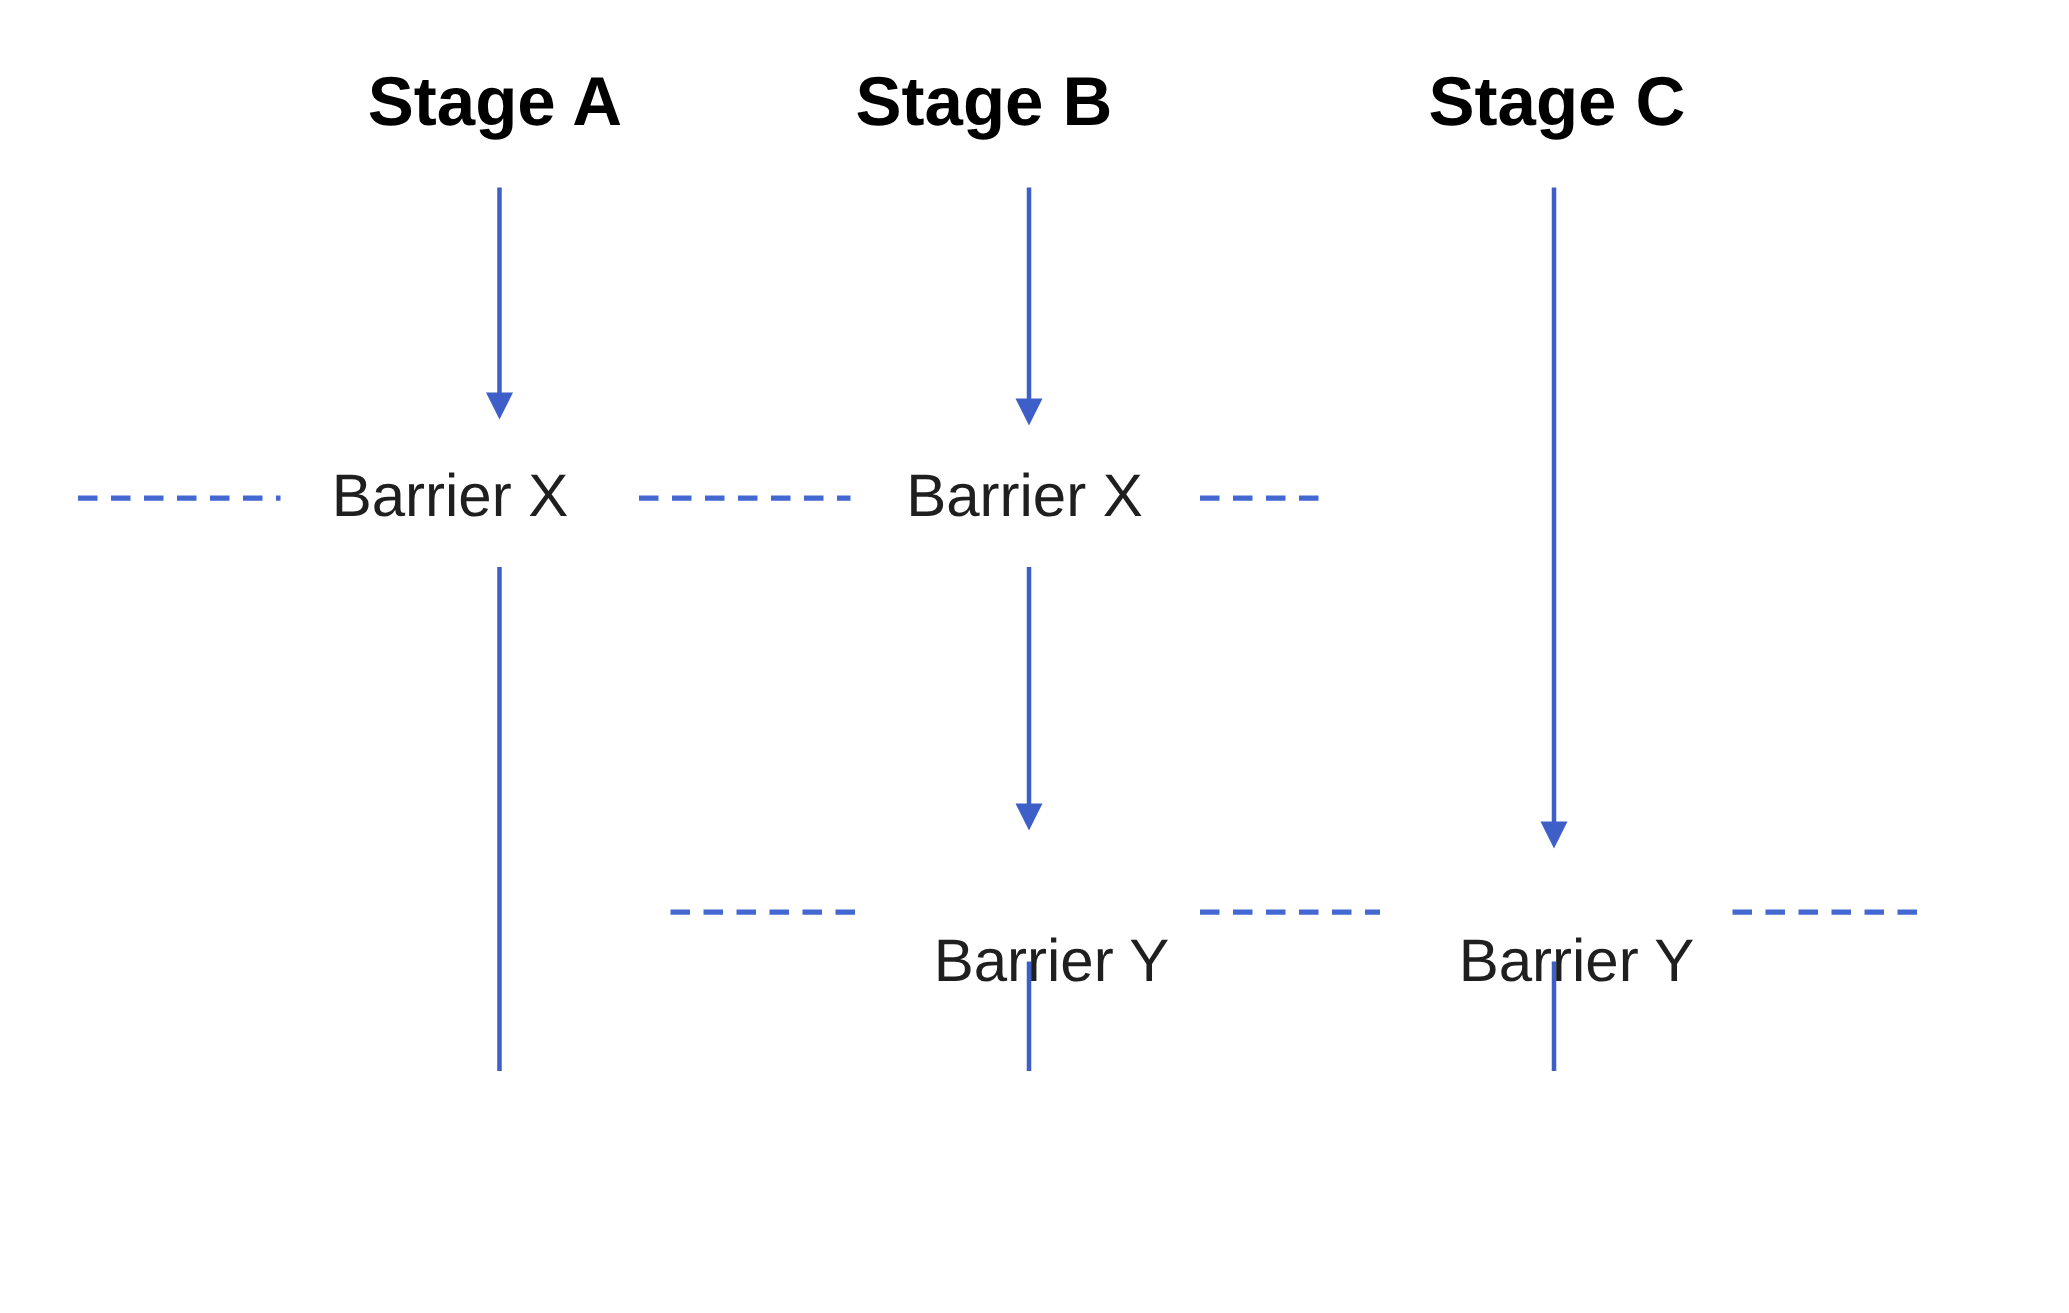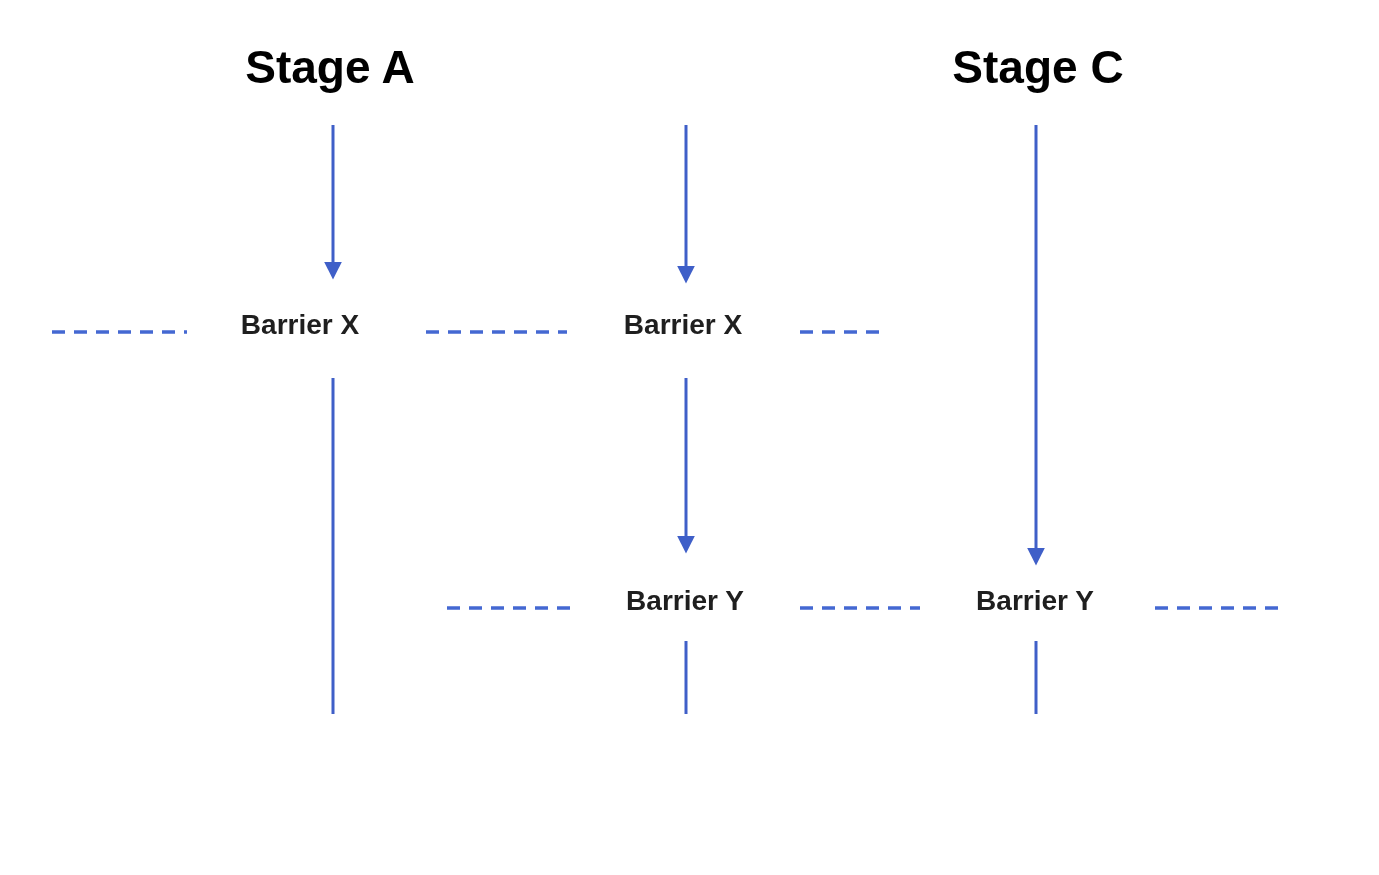--- a/index.html
+++ b/index.html
@@ -37,28 +37,28 @@
     transform: translateX(-50%);
     font-size: 46px;
     font-weight: bold;
     line-height: 1;
     color: var(--stage-text, #000000);
     white-space: nowrap;
   }
   .barrier-label {
     position: absolute;
     transform: translateX(-50%);
-    font-size: 28px;
-    font-weight: 700;
+    font-size: 40px;
+    font-weight: 400;
     line-height: 1;
     color: var(--barrier-text, #1F1F1F);
     white-space: nowrap;
   }
   .barrier-x { top: 311px; }
-  .barrier-y { top: 587px; }
+  .barrier-y { top: 621px; margin-left: 16px; }
 </style>
 </head>
 <body>
 
 <div class="canvas">
 
   <svg class="layer" width="1379" height="875" viewBox="0 0 1379 875">
     <defs>
       <marker id="arrowhead" markerWidth="7" markerHeight="7" refX="0.8" refY="3" orient="auto">
         <path d="M0,0 L6,3 L0,6 Z" fill="#3F5FC8"></path>
@@ -78,20 +78,21 @@
     <line class="dash-line" x1="52" y1="332" x2="187" y2="332"></line>
     <line class="dash-line" x1="426" y1="332" x2="567" y2="332"></line>
     <line class="dash-line" x1="800" y1="332" x2="888" y2="332"></line>
 
     <line class="dash-line" x1="447" y1="608" x2="570" y2="608"></line>
     <line class="dash-line" x1="800" y1="608" x2="920" y2="608"></line>
     <line class="dash-line" x1="1155" y1="608" x2="1280" y2="608"></line>
   </svg>
 
   <div class="stage-title" style="left:330px">Stage A</div>
+  <div class="stage-title" style="left:656px">Stage B</div>
   <div class="stage-title" style="left:1038px">Stage C</div>
 
   <div class="barrier-label barrier-x" style="left:300px">Barrier X</div>
   <div class="barrier-label barrier-x" style="left:683px">Barrier X</div>
   <div class="barrier-label barrier-y" style="left:685px">Barrier Y</div>
   <div class="barrier-label barrier-y" style="left:1035px">Barrier Y</div>
 
 </div>
 
 </body></html>

